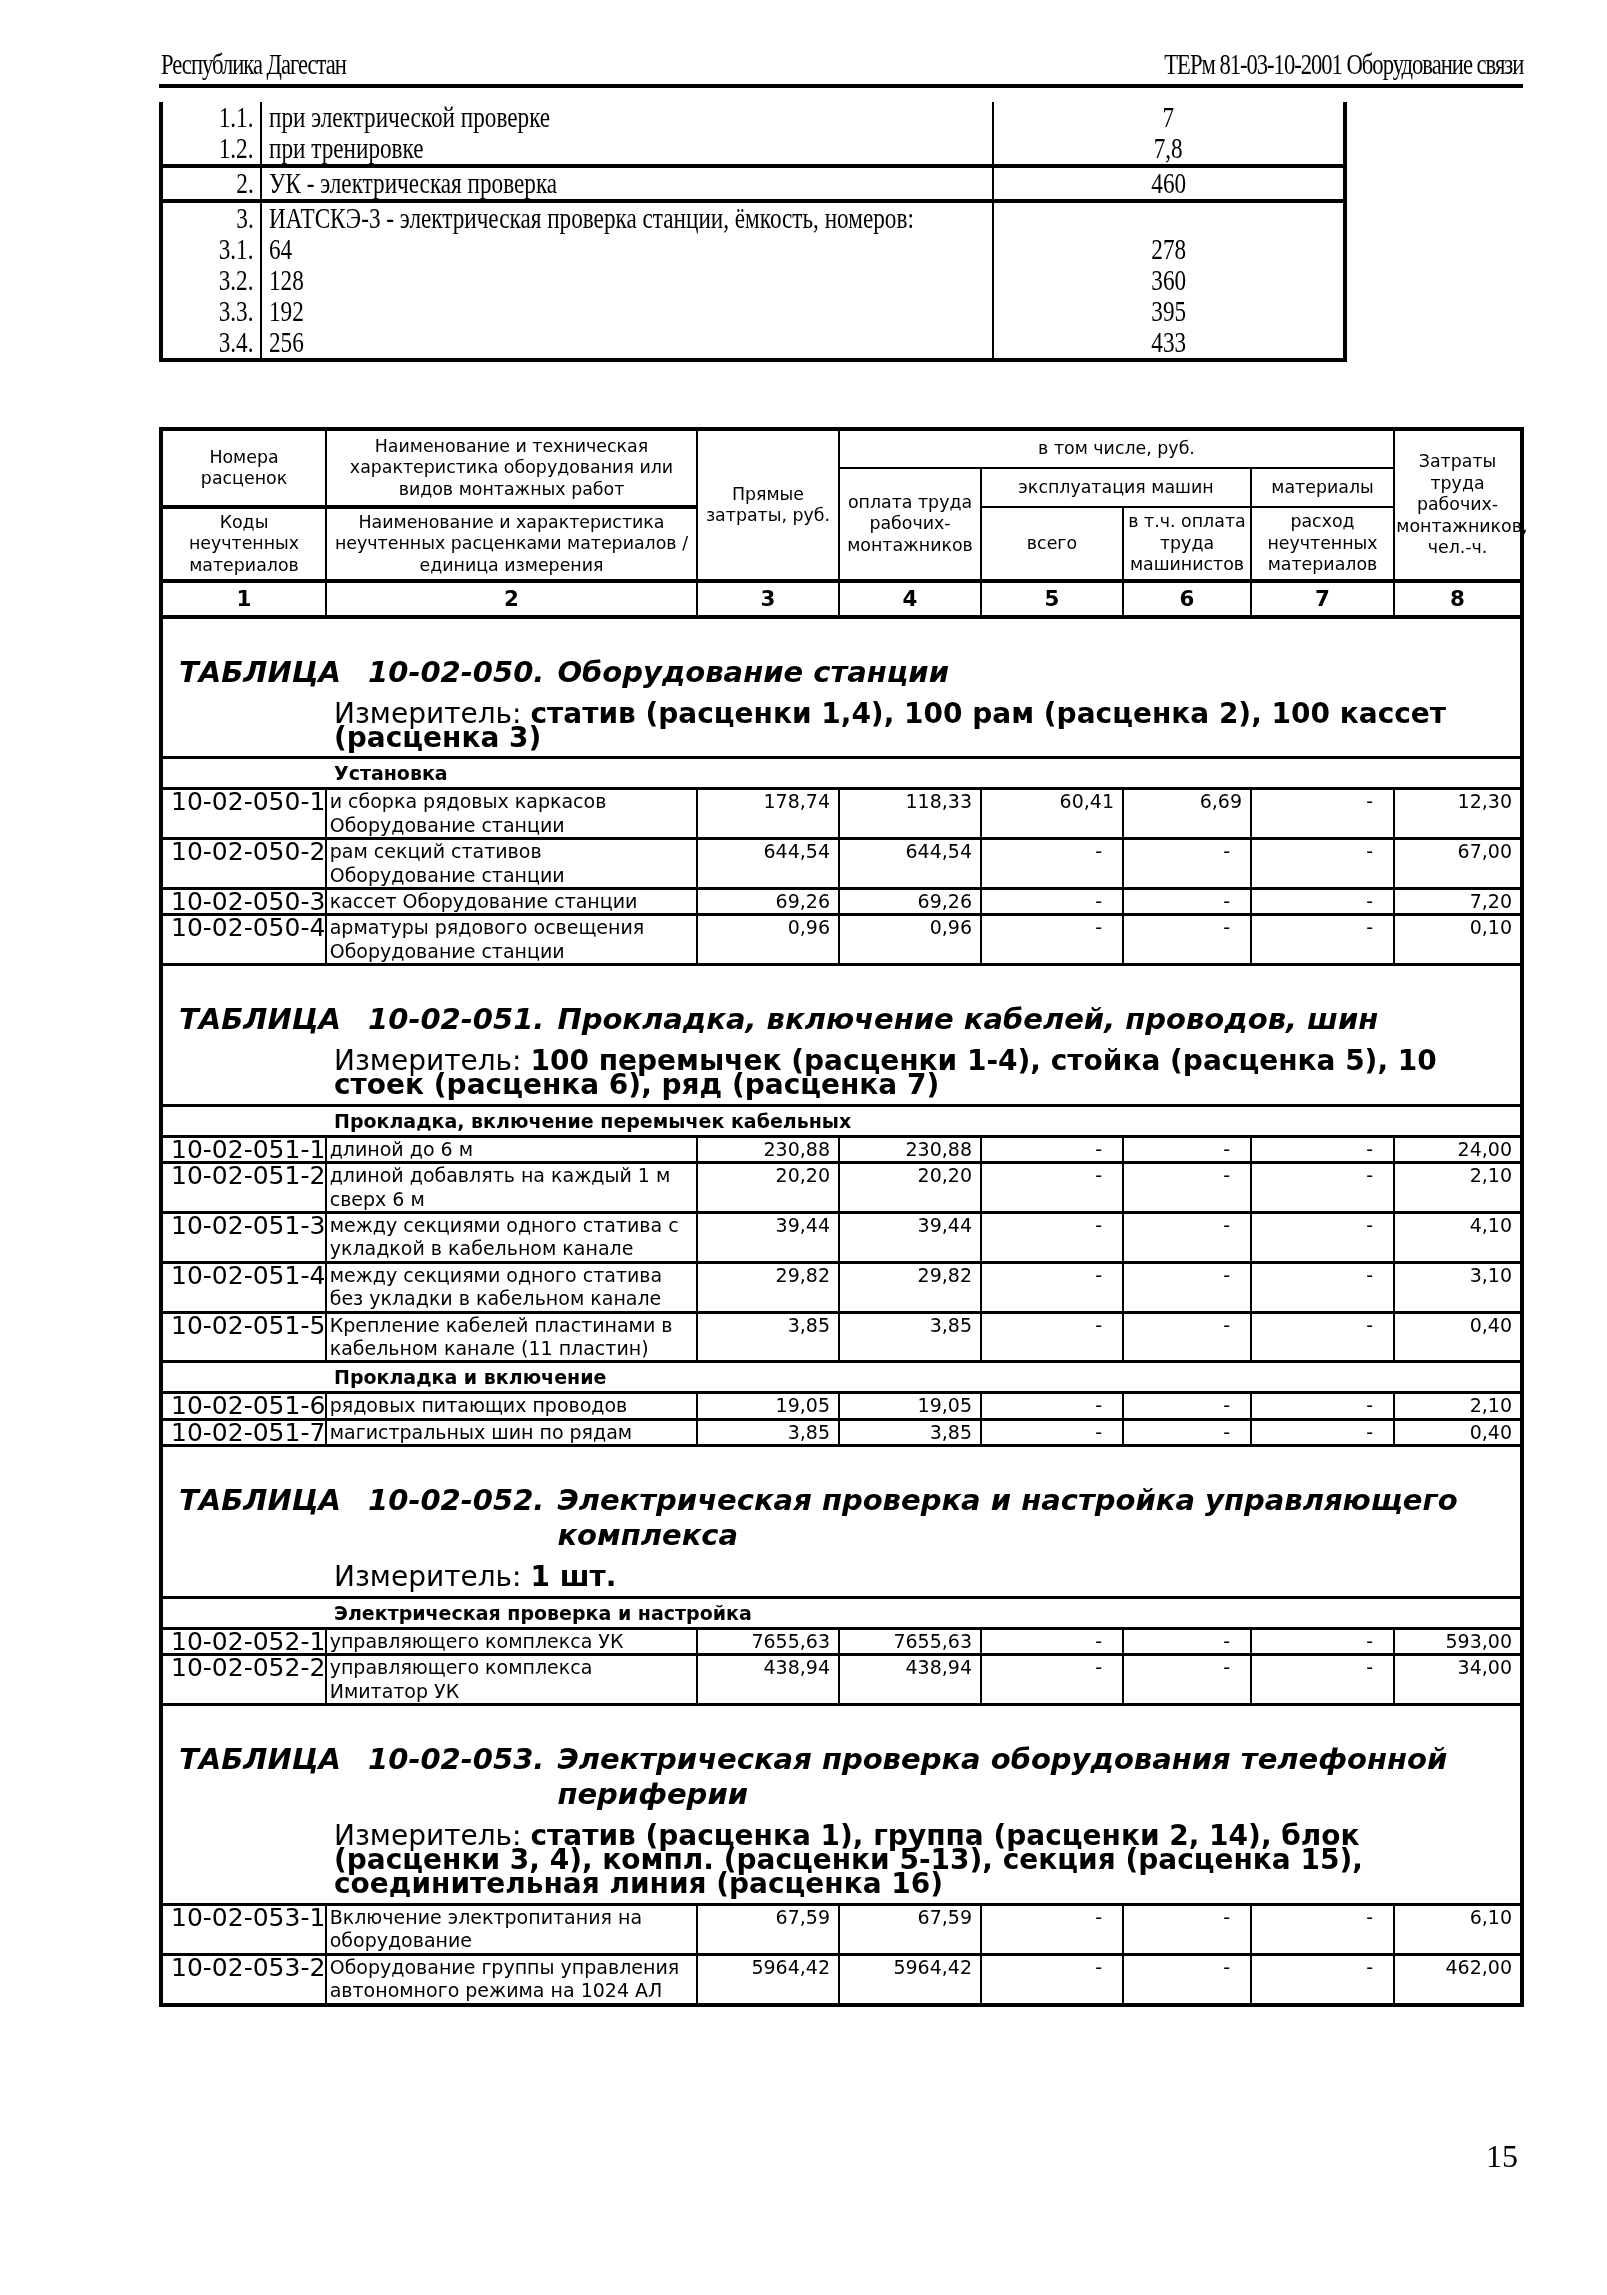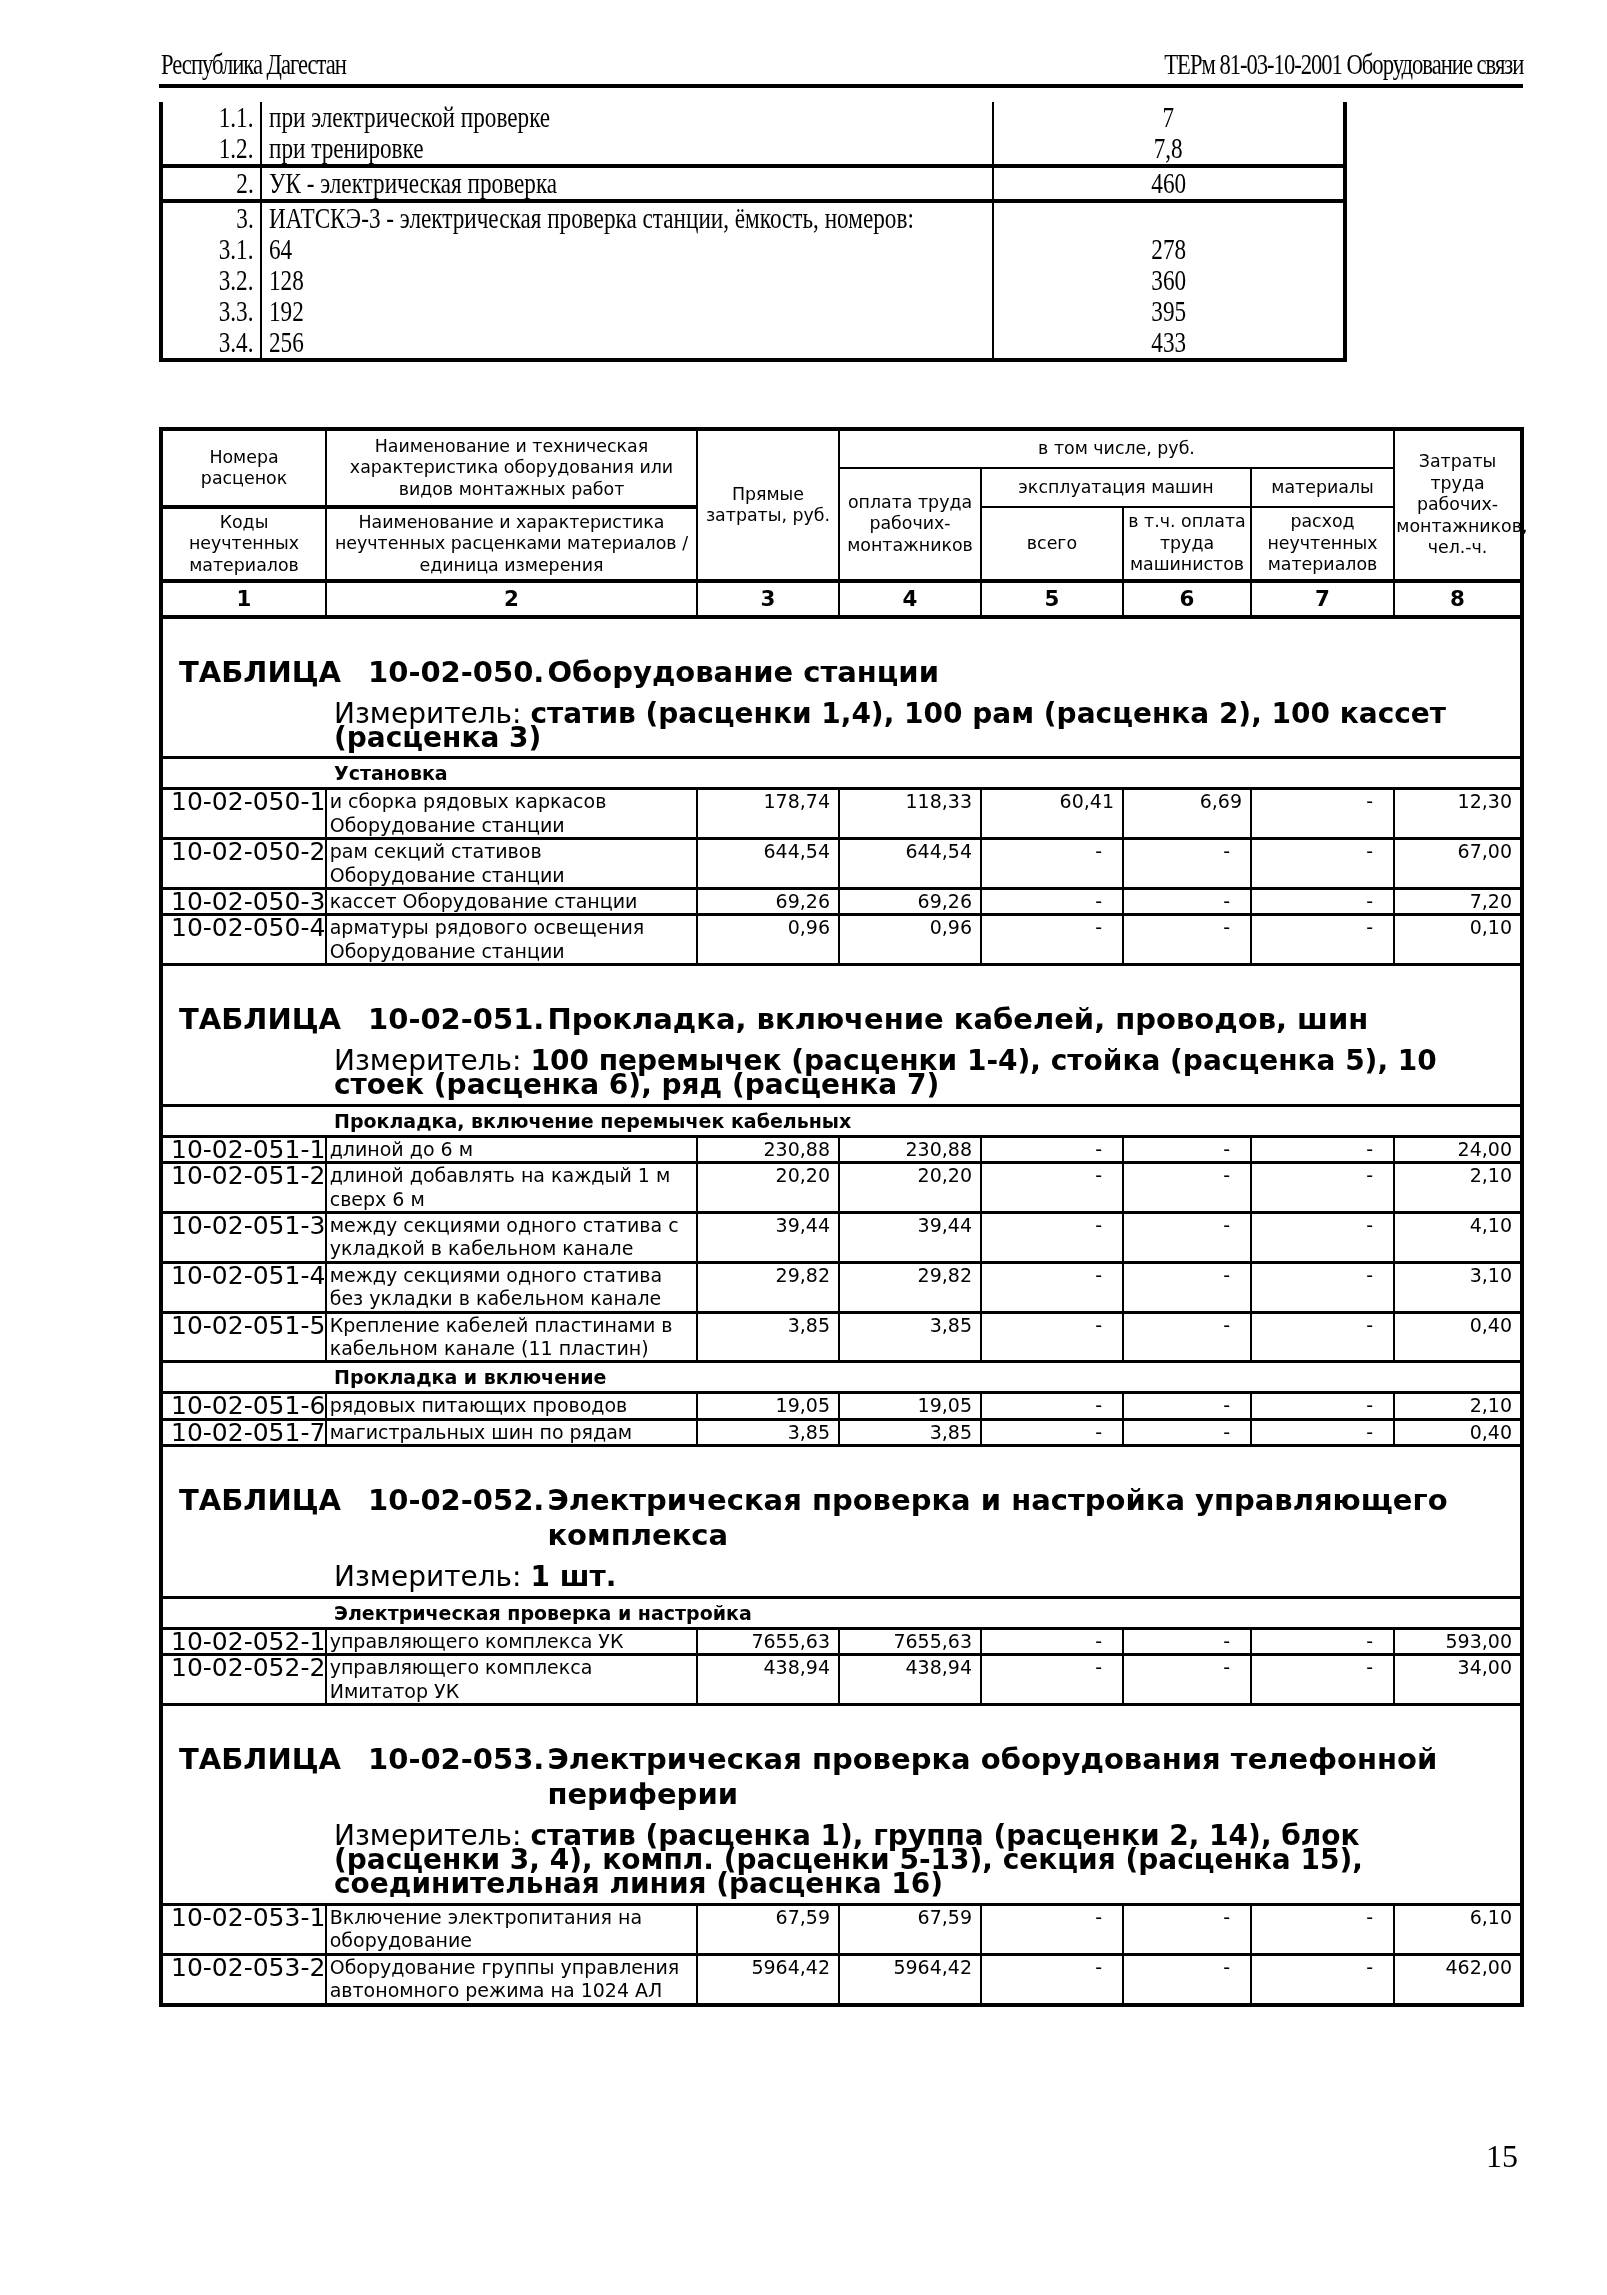--- a/index.html
+++ b/index.html
@@ -32,24 +32,24 @@
   #main-table thead tr.colnums td { font-size:21.4px; font-weight:bold; height:29px; border-top:4px solid #000; border-bottom:4px solid #000; }
   #main-table .hdr-split { border-bottom:4px solid #000 !important; }
   #main-table td.code { white-space:nowrap; font-size:25px; padding-left:8px; }
   #main-table td.desc { font-size:19px; }
   #main-table td.n { text-align:right; font-size:19px; padding-right:8px; }
   #main-table td.dash { text-align:right; font-size:19px; padding-right:20px; }
   #main-table tr.row td { border-top:3.3px solid #000; }
   #main-table tr.title-row td { border-left:4px solid #000; border-right:4px solid #000; border-top:3.3px solid #000; border-bottom:none; padding:0; }
   #main-table tr.meter-row td { border-top:none; border-bottom:3.3px solid #000; padding:0; }
   #main-table tr.sub-row td { border-top:3.3px solid #000; font-weight:bold; font-size:19px; padding:0; height:28px; line-height:28px; }
-  .table-title { font-size:29px; font-weight:bold; padding:36px 0 0 16px; line-height:35px; display:flex; }
+  .table-title { font-size:29px; font-weight:bold; padding:36px 0 0 16px; line-height:35px; display:flex;font-style:italic; }
   .table-title .t-prefix { white-space:nowrap; }
   .table-title .t-code { white-space:nowrap; margin-left:27px; }
-  .table-title .t-text { margin-left:3px; }
+  .table-title .t-text { margin-left:13px; }
   .meter { font-size:28px; padding:12px 0 6.7px 171px; line-height:24px; }
   .meter .m-label { font-weight:normal; }
   .meter .m-value { font-weight:bold; }
   .sub-title { padding-left:171px; }
   #page-number { position:absolute; left:1486px; top:2138px; font-size:32px; }
 </style>
 </head>
 <body>
 
 <div id="page-header">

